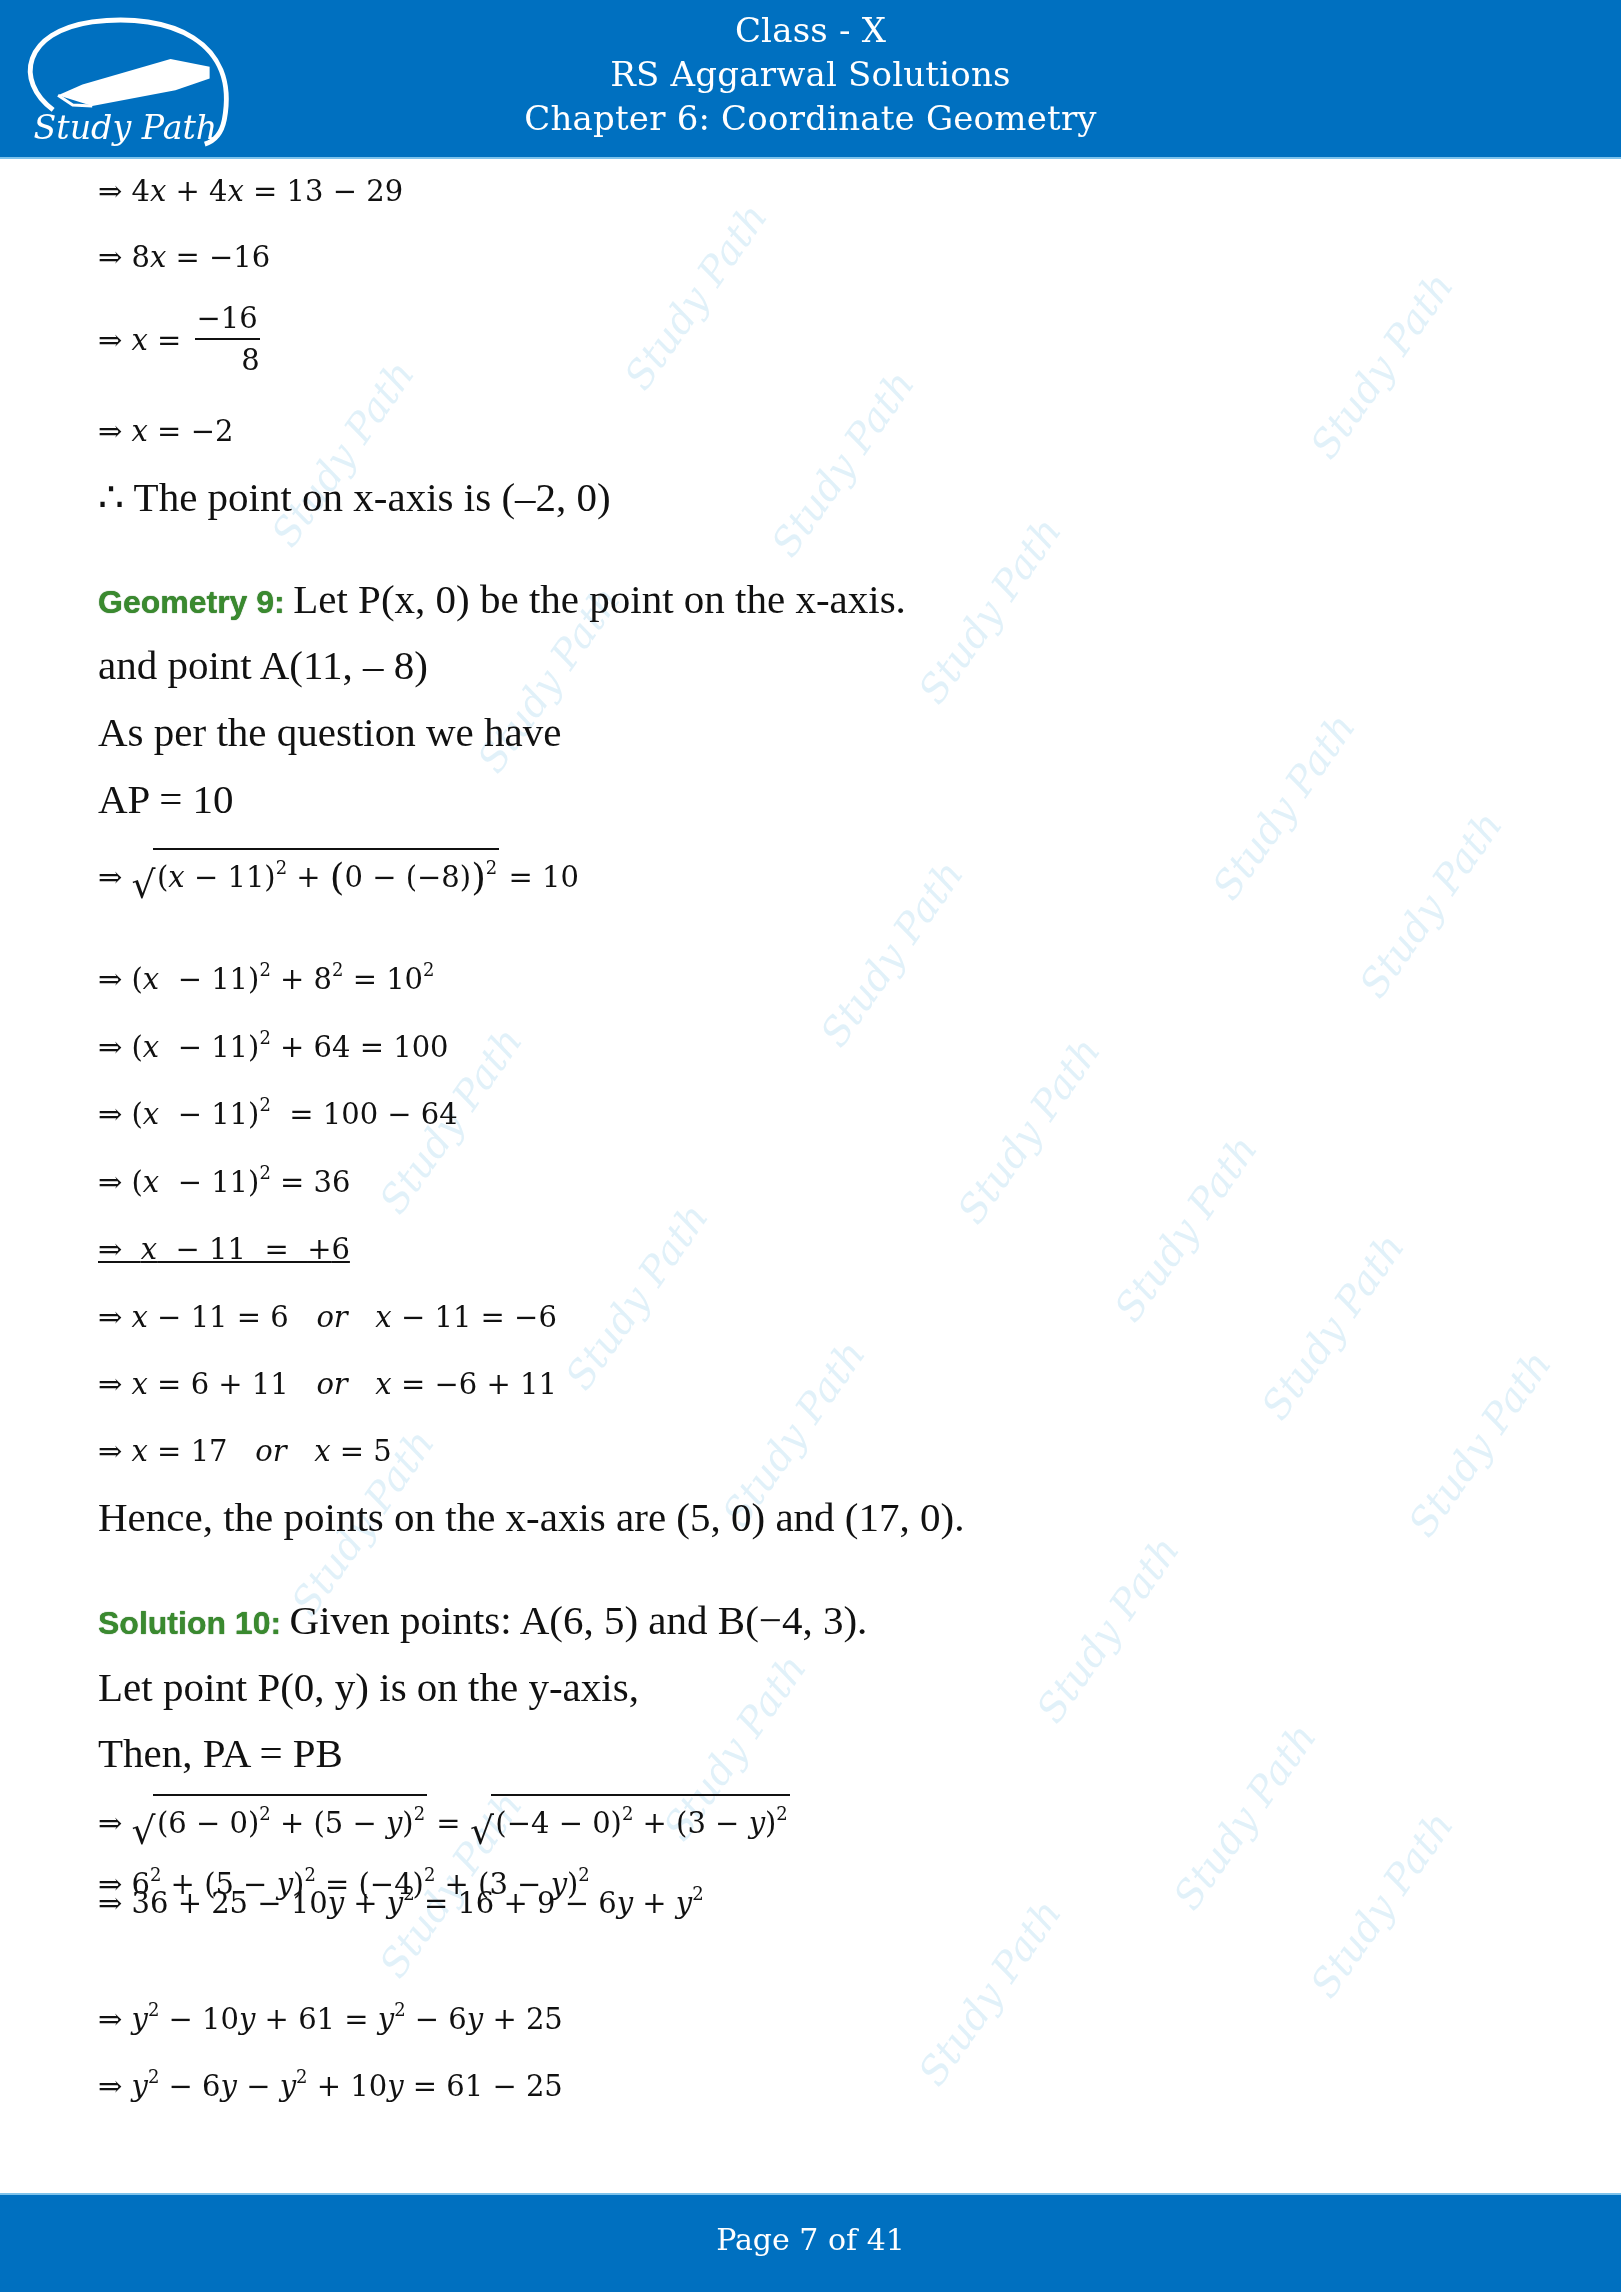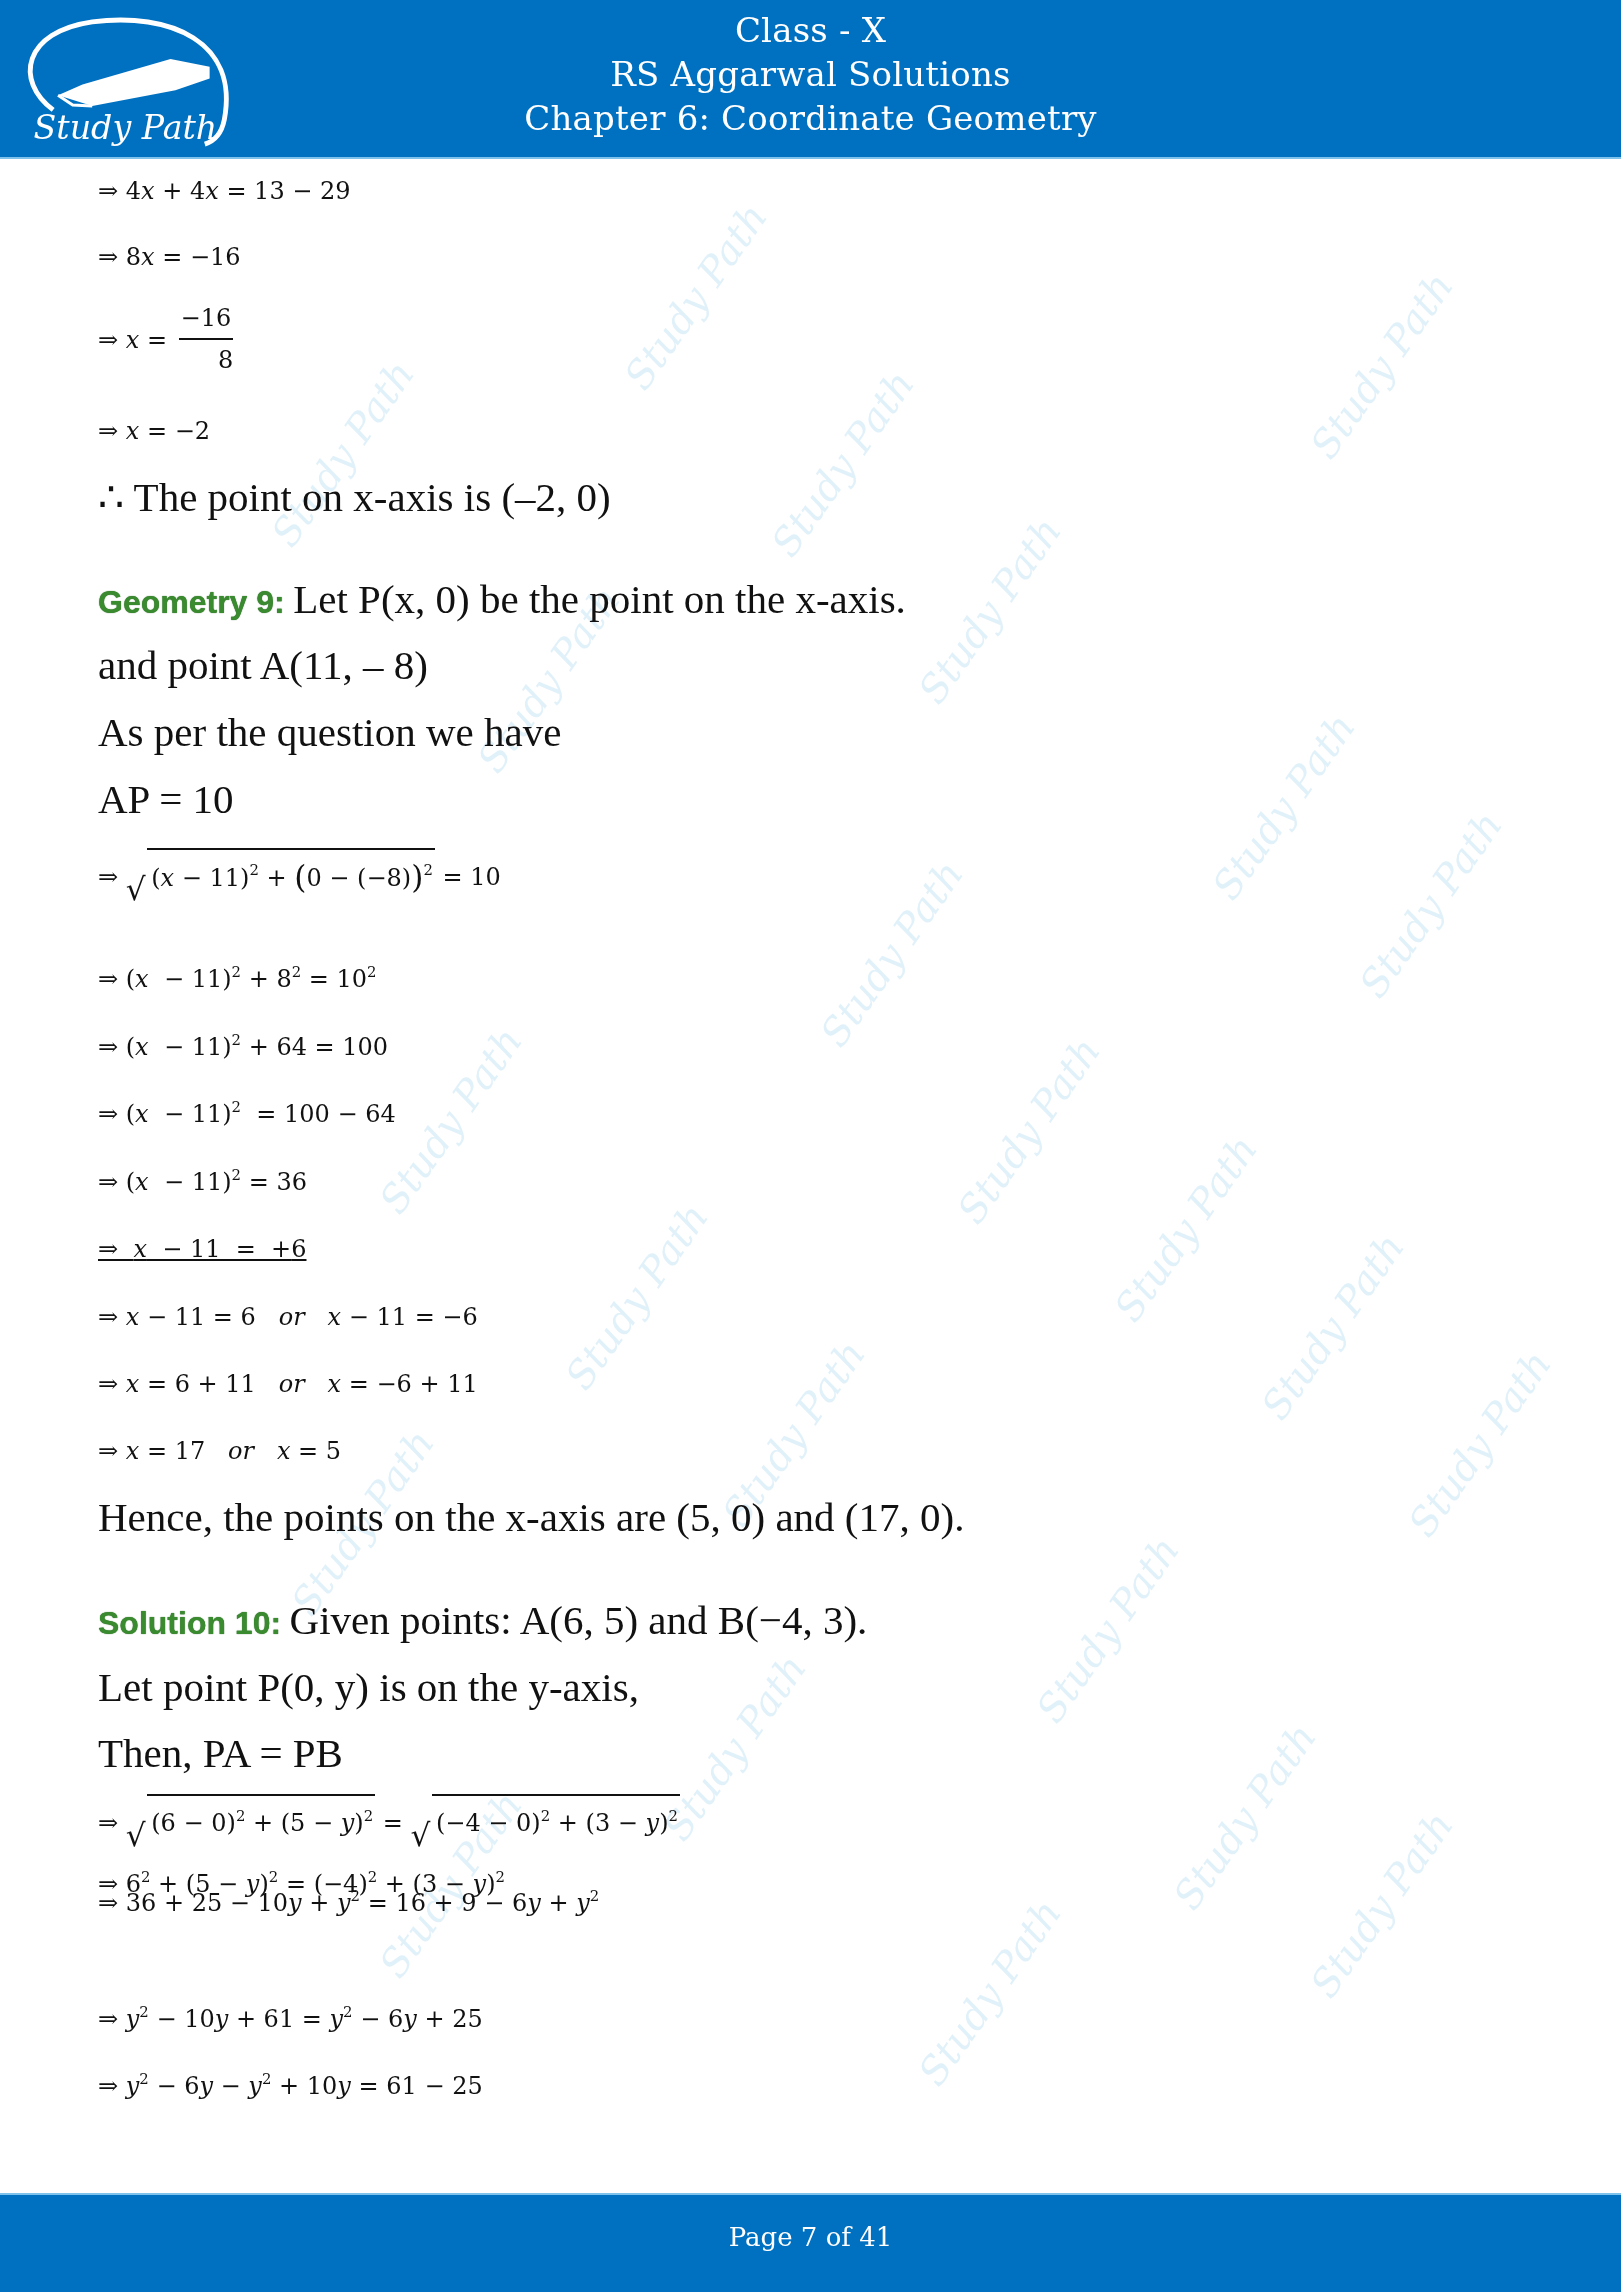--- a/index.html
+++ b/index.html
@@ -18,28 +18,28 @@
     color: #fff; font-size: 34px; line-height: 44px;
     font-family: "DejaVu Serif", serif; font-weight: normal; letter-spacing: 0.2px;
   }
   .logo { position: absolute; left: 13.7px; top: 11.8px; width: 225px; height: 137px; }
   .footer {
     position: absolute; left: 0; top: 2193px; width: 1621px; height: 100px;
     background: #0070c0; border-top: 2.9px solid #7ec3ec;
   }
   .footer-text {
     position: absolute; left: 0; right: 0; top: 27.4px; text-align: center;
-    color: #fff; font-size: 26px; font-family: "DejaVu Serif", serif;
+    color: #fff; font-size: 30px; font-family: "DejaVu Serif", serif;
   }
   .content { position: absolute; left: 98px; top: 162px; width: 1421px; }
   .line {
     position: absolute; left: 0; white-space: nowrap;
     font-size: 34px; line-height: 43px;
   }
-  .math { font-family: "DejaVu Serif", serif; font-size: 24px; }
+  .math { font-family: "DejaVu Serif", serif; font-size: 29px; }
   .sol-label { color: #3a8a2f; font-weight: bold; font-family: "Liberation Sans", sans-serif; font-size: 32px; text-shadow: 0 0 1px #1e5c18; }
   .text { font-family: "Liberation Serif", serif; font-size: 41px; }
   sup { font-size: 0.62em; vertical-align: 0.7em; line-height: 0; }
   .frac { display: inline-block; vertical-align: middle; text-align: right; margin-left: 3.9px; }
   .frac .num { display: block; border-bottom: 2.9px solid #111; padding: 0 2px; line-height: 39px; }
   .frac .den { display: block; line-height: 41px; }
   .sqrt { display: inline-block; position: relative; padding-left: 21.6px; }
   .sqrt .rad { position: absolute; left: 0; bottom: -5.9px; font-size: 1.3em; line-height: 1; }
   .sqrt .under { border-top: 2.9px solid #111; padding: 5.9px 2px 0 3.9px; display: inline-block; }
   .watermark {

